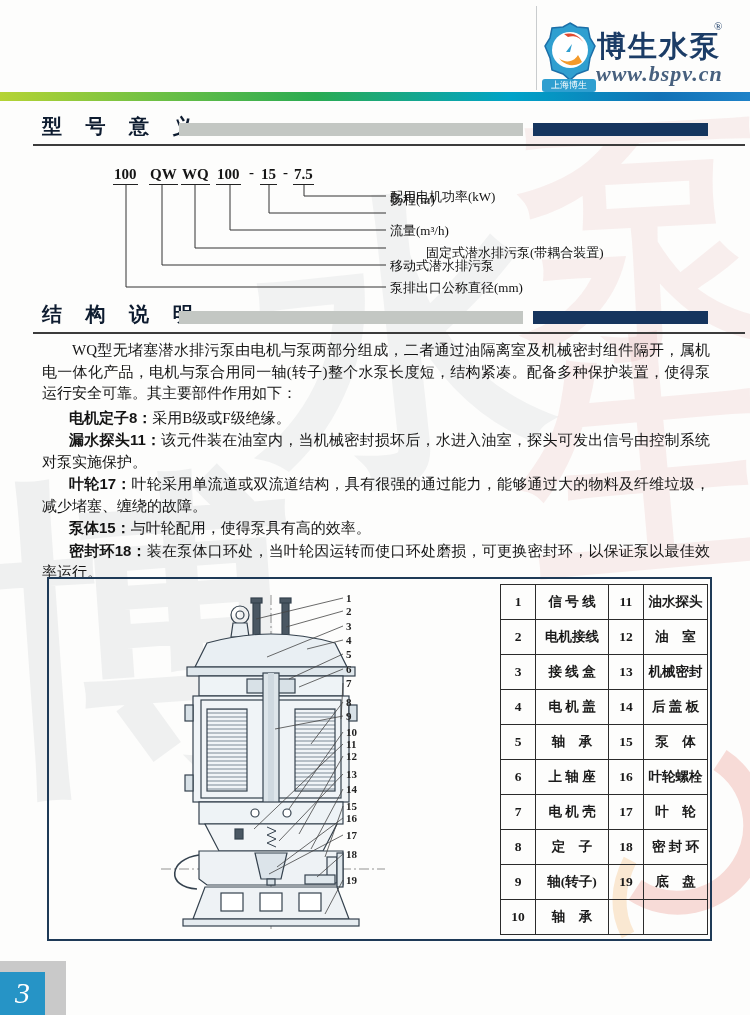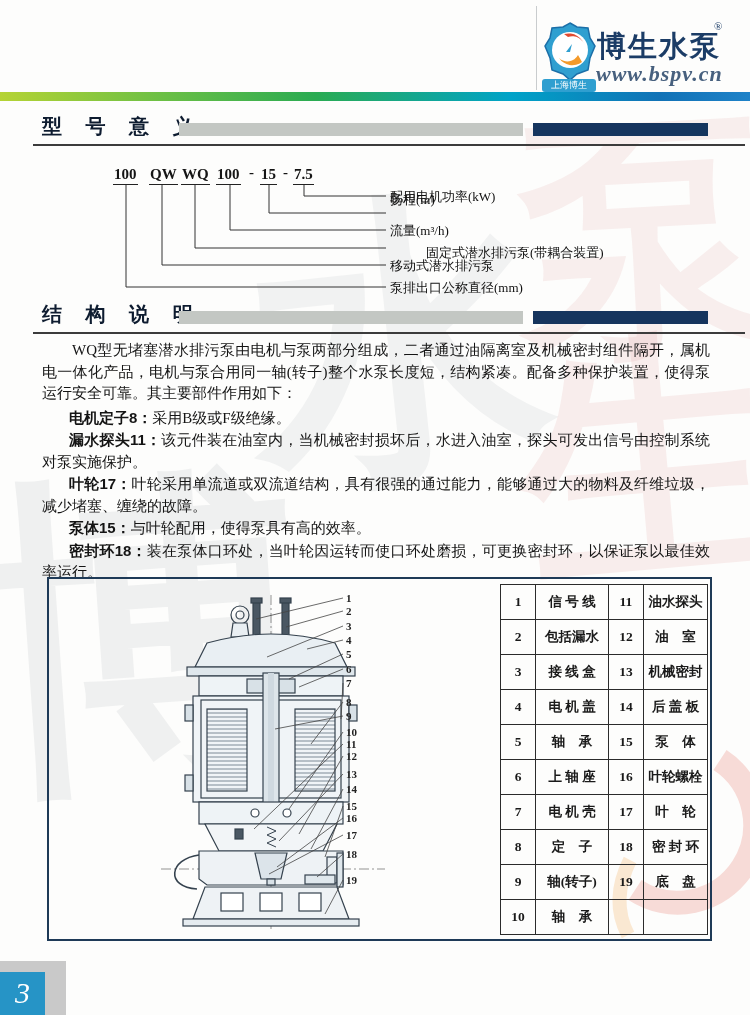--- a/index.html
+++ b/index.html
@@ -262,21 +262,21 @@
       </colgroup>
       <tbody id="parts-table-body">
           <tr>
             <td>1</td>
             <td>信 号 线</td>
             <td>11</td>
             <td>油水探头</td>
           </tr>
           <tr>
             <td>2</td>
-            <td>包括漏水</td>
+            <td>电机接线</td>
             <td>12</td>
             <td>油　室</td>
           </tr>
           <tr>
             <td>3</td>
             <td>接 线 盒</td>
             <td>13</td>
             <td>机械密封</td>
           </tr>
           <tr>

